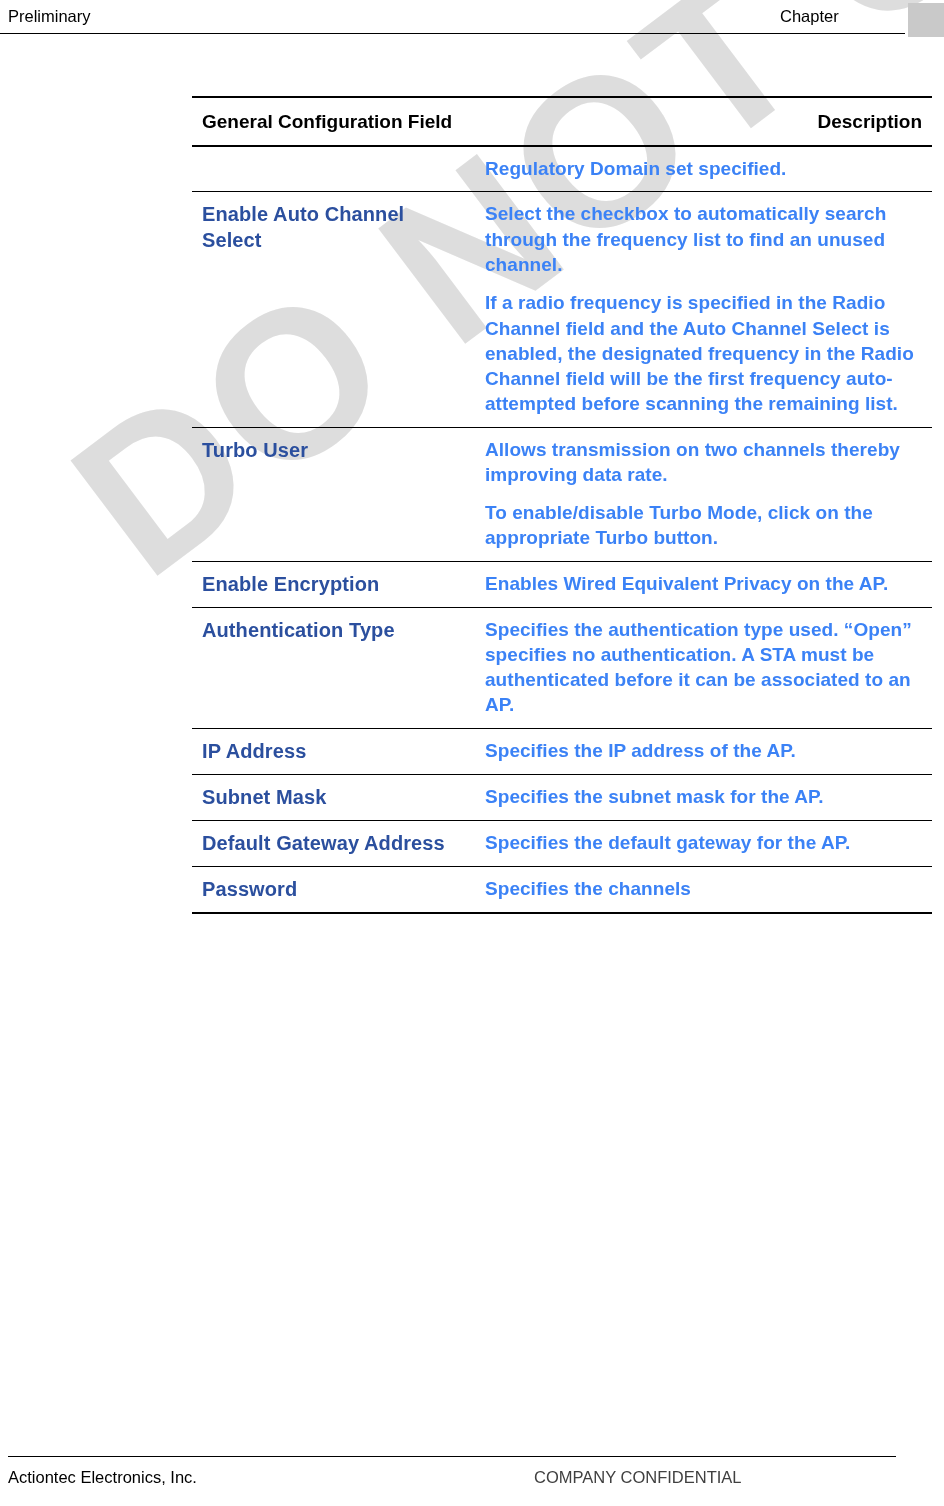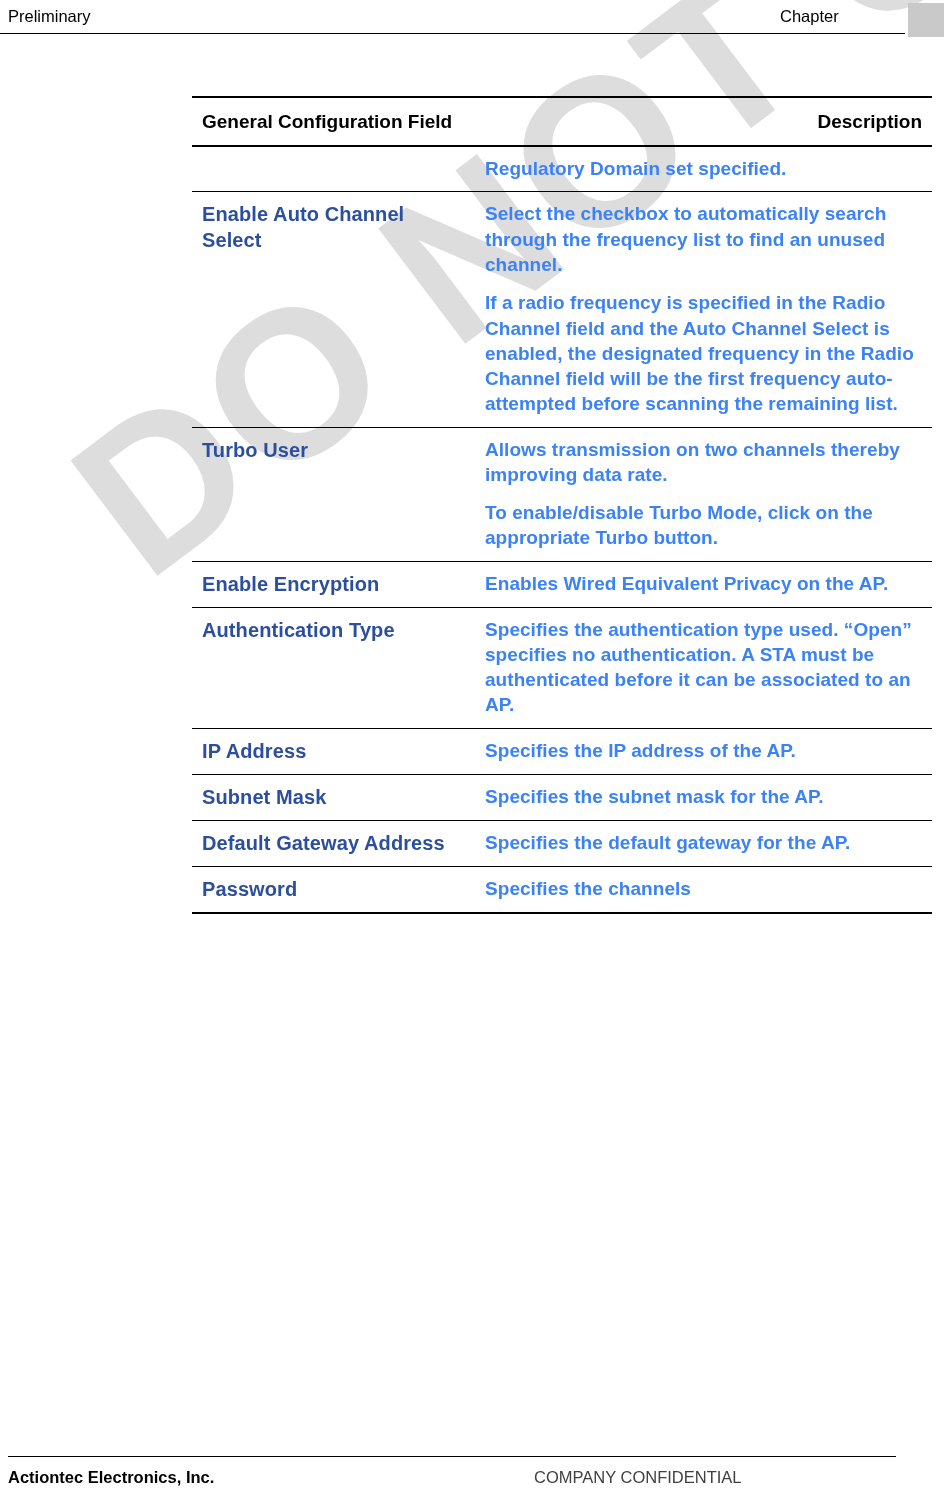--- a/index.html
+++ b/index.html
@@ -98,21 +98,20 @@
     width: 888px;
     height: 1px;
     background: #000;
   }
   .footer-left {
     position: absolute;
     left: 8px;
     top: 22px;
     font-size: 16.5px;
     color: #000;
-    font-weight: bold;
   }
   .footer-right {
     position: absolute;
     left: 534px;
     top: 22px;
     font-size: 16.5px;
     color: #404040;
   }
 
   

